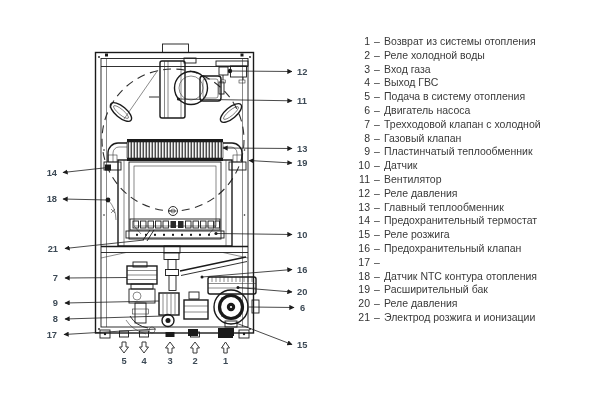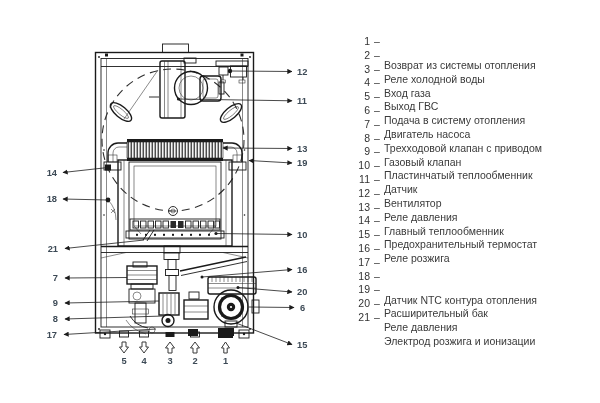--- a/index.html
+++ b/index.html
@@ -13,21 +13,21 @@
   .fillb{fill:#1a1a1a;stroke:none;}
   .leader{stroke:#1c1c1c;stroke-width:0.8;fill:none;}
   .dash-circle{stroke:#2f2f2f;stroke-width:1.1;fill:none;stroke-dasharray:8 5.5;}
   .callout-num{font-size:9.3px;font-weight:bold;fill:#3d4a56;}
   .port-num{font-size:9.3px;font-weight:bold;fill:#3d4a56;}
   .port-arrow{stroke:#3a3a3a;stroke-width:1;fill:#ffffff;}
   .legend{position:absolute;left:356px;top:35px;font-size:10.5px;color:#3a3a3a;}
   .legend-row{display:flex;height:13.8px;line-height:13.8px;white-space:nowrap;}
   .legend-num{width:14px;text-align:right;flex:none;color:#333;}
   .legend-dash{width:14px;text-align:center;flex:none;}
-  .legend-label{flex:none;margin-top:24px;}
+  .legend-label{flex:none;}
 </style>
 </head>
 <body>
 
 <div class="diagram-wrap">
 <svg width="340" height="403" viewBox="0 0 340 403">
   <defs>
     <marker id="ah" viewBox="0 0 10 10" refX="9" refY="5" markerWidth="6.5" markerHeight="6.5" orient="auto-start-reverse">
       <path d="M0,0 L10,5 L0,10 z" fill="#1c1c1c"></path>
     </marker>
@@ -384,21 +384,21 @@
       <span class="legend-label">Подача в систему отопления</span>
     </div>
   <div class="legend-row">
       <span class="legend-num">6</span>
       <span class="legend-dash">–</span>
       <span class="legend-label">Двигатель насоса</span>
     </div>
   <div class="legend-row">
       <span class="legend-num">7</span>
       <span class="legend-dash">–</span>
-      <span class="legend-label">Трехходовой клапан с приводом</span>
+      <span class="legend-label">Трехходовой клапан с холодной</span>
     </div>
   <div class="legend-row">
       <span class="legend-num">8</span>
       <span class="legend-dash">–</span>
       <span class="legend-label">Газовый клапан</span>
     </div>
   <div class="legend-row">
       <span class="legend-num">9</span>
       <span class="legend-dash">–</span>
       <span class="legend-label">Пластинчатый теплообменник</span>
@@ -429,20 +429,21 @@
       <span class="legend-label">Предохранительный термостат</span>
     </div>
   <div class="legend-row">
       <span class="legend-num">15</span>
       <span class="legend-dash">–</span>
       <span class="legend-label">Реле розжига</span>
     </div>
   <div class="legend-row">
       <span class="legend-num">16</span>
       <span class="legend-dash">–</span>
+      <span class="legend-label">Предохранительный клапан</span>
     </div>
   <div class="legend-row">
       <span class="legend-num">17</span>
       <span class="legend-dash">–</span>
     </div>
   <div class="legend-row">
       <span class="legend-num">18</span>
       <span class="legend-dash">–</span>
       <span class="legend-label">Датчик NTC контура отопления</span>
     </div>

